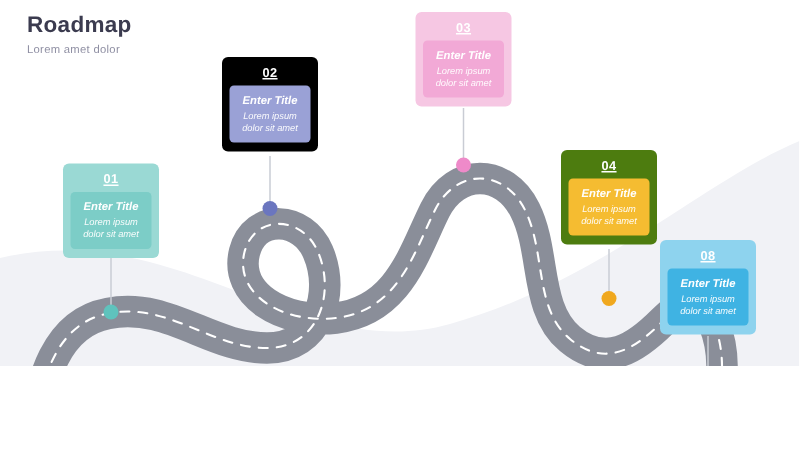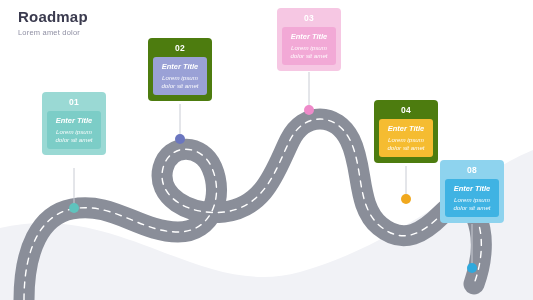--- a/index.html
+++ b/index.html
@@ -1,21 +1,21 @@
 <!DOCTYPE html>
 <html><head>
 <meta charset="utf-8">
 <style>
   html,body{margin:0;padding:0;}
   body{
     width:533px;height:300px;overflow:hidden;
     background:#ffffff;
     font-family:"Liberation Sans", sans-serif;
   }
-  #stage{position:relative;width:533px;height:300px;overflow:hidden;background:#ffffff;}
+  #stage{position:relative;width:533px;height:244px;overflow:hidden;background:#ffffff;}
 
   
   .bg-wedge{position:absolute;left:0;bottom:0;width:533px;height:300px;}
 
   .title-block{position:absolute;left:18px;top:8px;}
   .title{
     font-size:15px;font-weight:bold;color:#3b3b4f;letter-spacing:.2px;margin:0;
   }
   .subtitle{
     font-size:7.5px;color:#8f8fa3;margin:3px 0 0 0;letter-spacing:.2px;
@@ -31,21 +31,21 @@
   .card{
     position:absolute;
     width:64px;
     border-radius:4px;
     padding:5px 5px 6px 5px;
     box-sizing:border-box;
     text-align:center;
     color:#ffffff;
   }
   .card .num{
-    font-size:8.5px;font-weight:bold;letter-spacing:.3px;line-height:11px;
+    font-size:8.5px;font-weight:bold;letter-spacing:.3px;line-height:11px;text-decoration:underline;
   }
   .card .body{
     margin-top:3px;
     border-radius:3px;
     padding:5px 3px 6px 3px;
     font-style:italic;
   }
   .card .ctitle{
     font-size:7.5px;font-weight:bold;line-height:9px;
   }
@@ -96,29 +96,29 @@
     <circle cx="309" cy="110" r="5" fill="#ee8ac9"></circle>
     <circle cx="406" cy="199" r="5" fill="#f0a81e"></circle>
     <circle cx="472" cy="268" r="5" fill="#2fa9dd"></circle>
   </svg>
 
   <div class="title-block">
     <div class="title">Roadmap</div>
     <div class="subtitle">Lorem amet dolor</div>
   </div>
 
-  <div class="card" style="left:42px;top:92px;background:#9ad9d4;">
+  <div class="card" style="left:42px;top:109px;background:#9ad9d4;">
     <div class="num">01</div>
     <div class="body" style="background:#7ccdc7;">
       <div class="ctitle">Enter Title</div>
       <div class="ctext">Lorem ipsum dolor sit amet</div>
     </div>
   </div>
 
-  <div class="card" style="left:148px;top:38px;background:#4d7c0f;">
+  <div class="card" style="left:148px;top:38px;background:#000000;">
     <div class="num">02</div>
     <div class="body" style="background:#9aa1d6;">
       <div class="ctitle">Enter Title</div>
       <div class="ctext">Lorem ipsum dolor sit amet</div>
     </div>
   </div>
 
   <div class="card" style="left:277px;top:8px;background:#f6c7e3;">
     <div class="num">03</div>
     <div class="body" style="background:#f2a9d6;">

